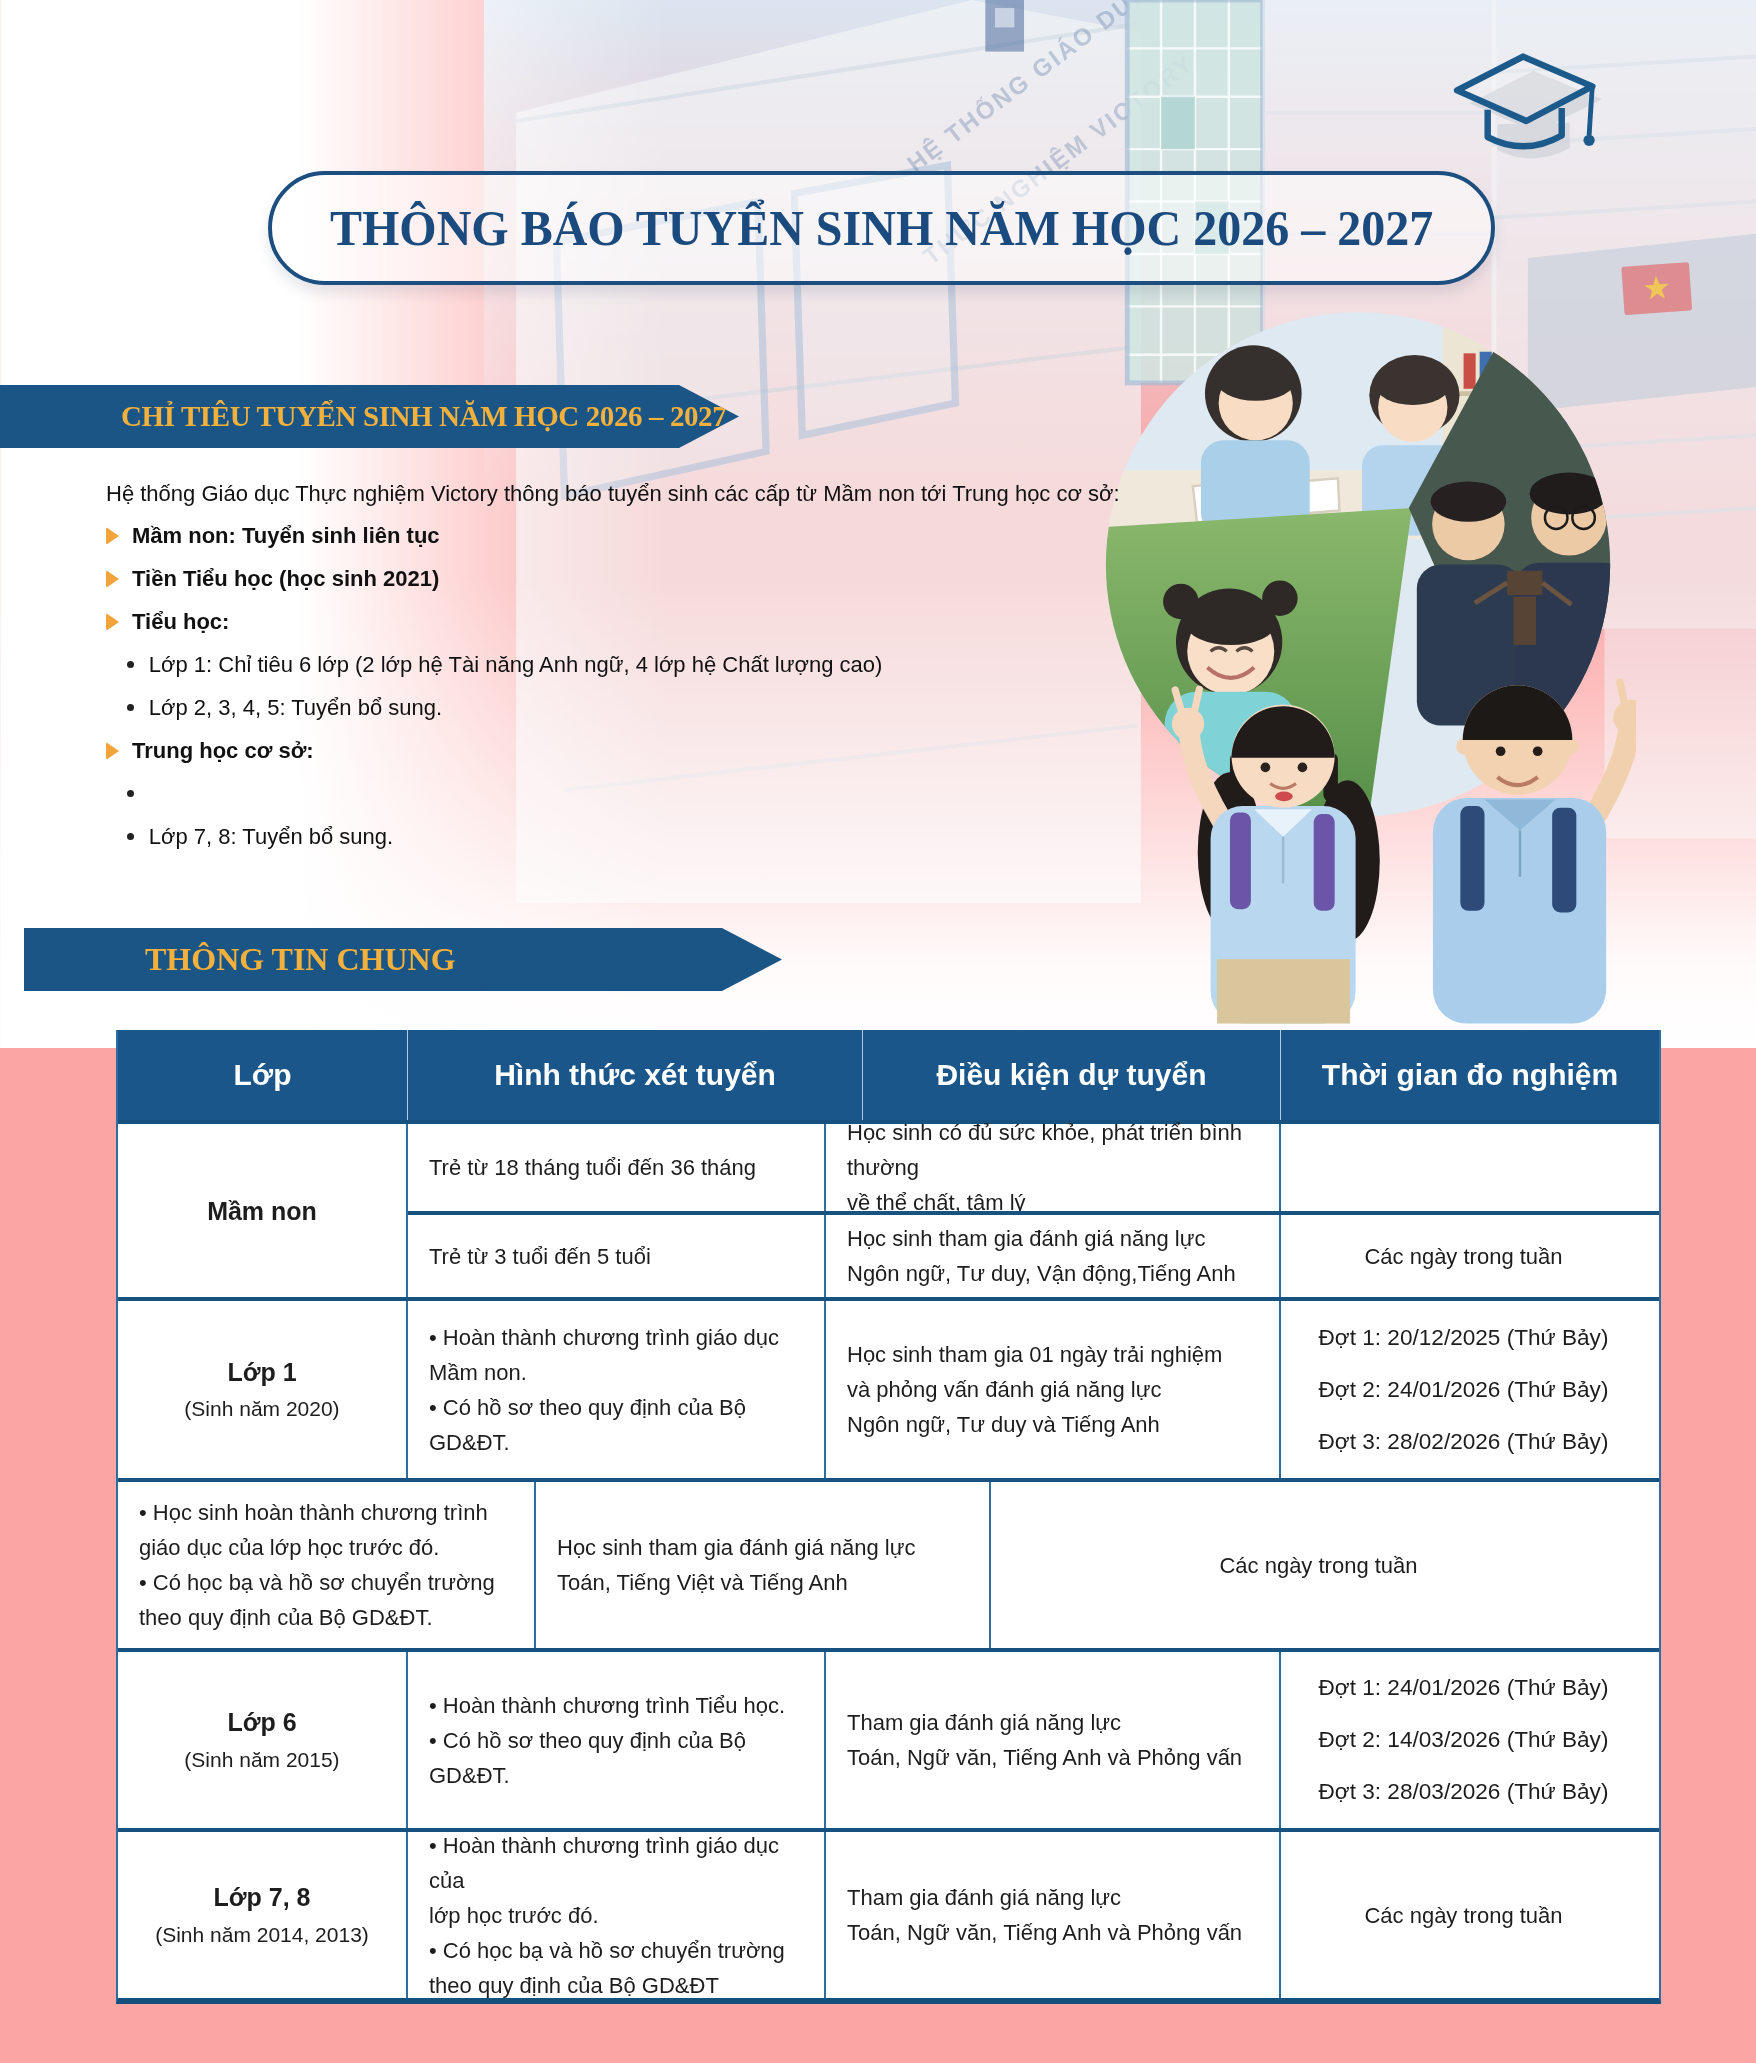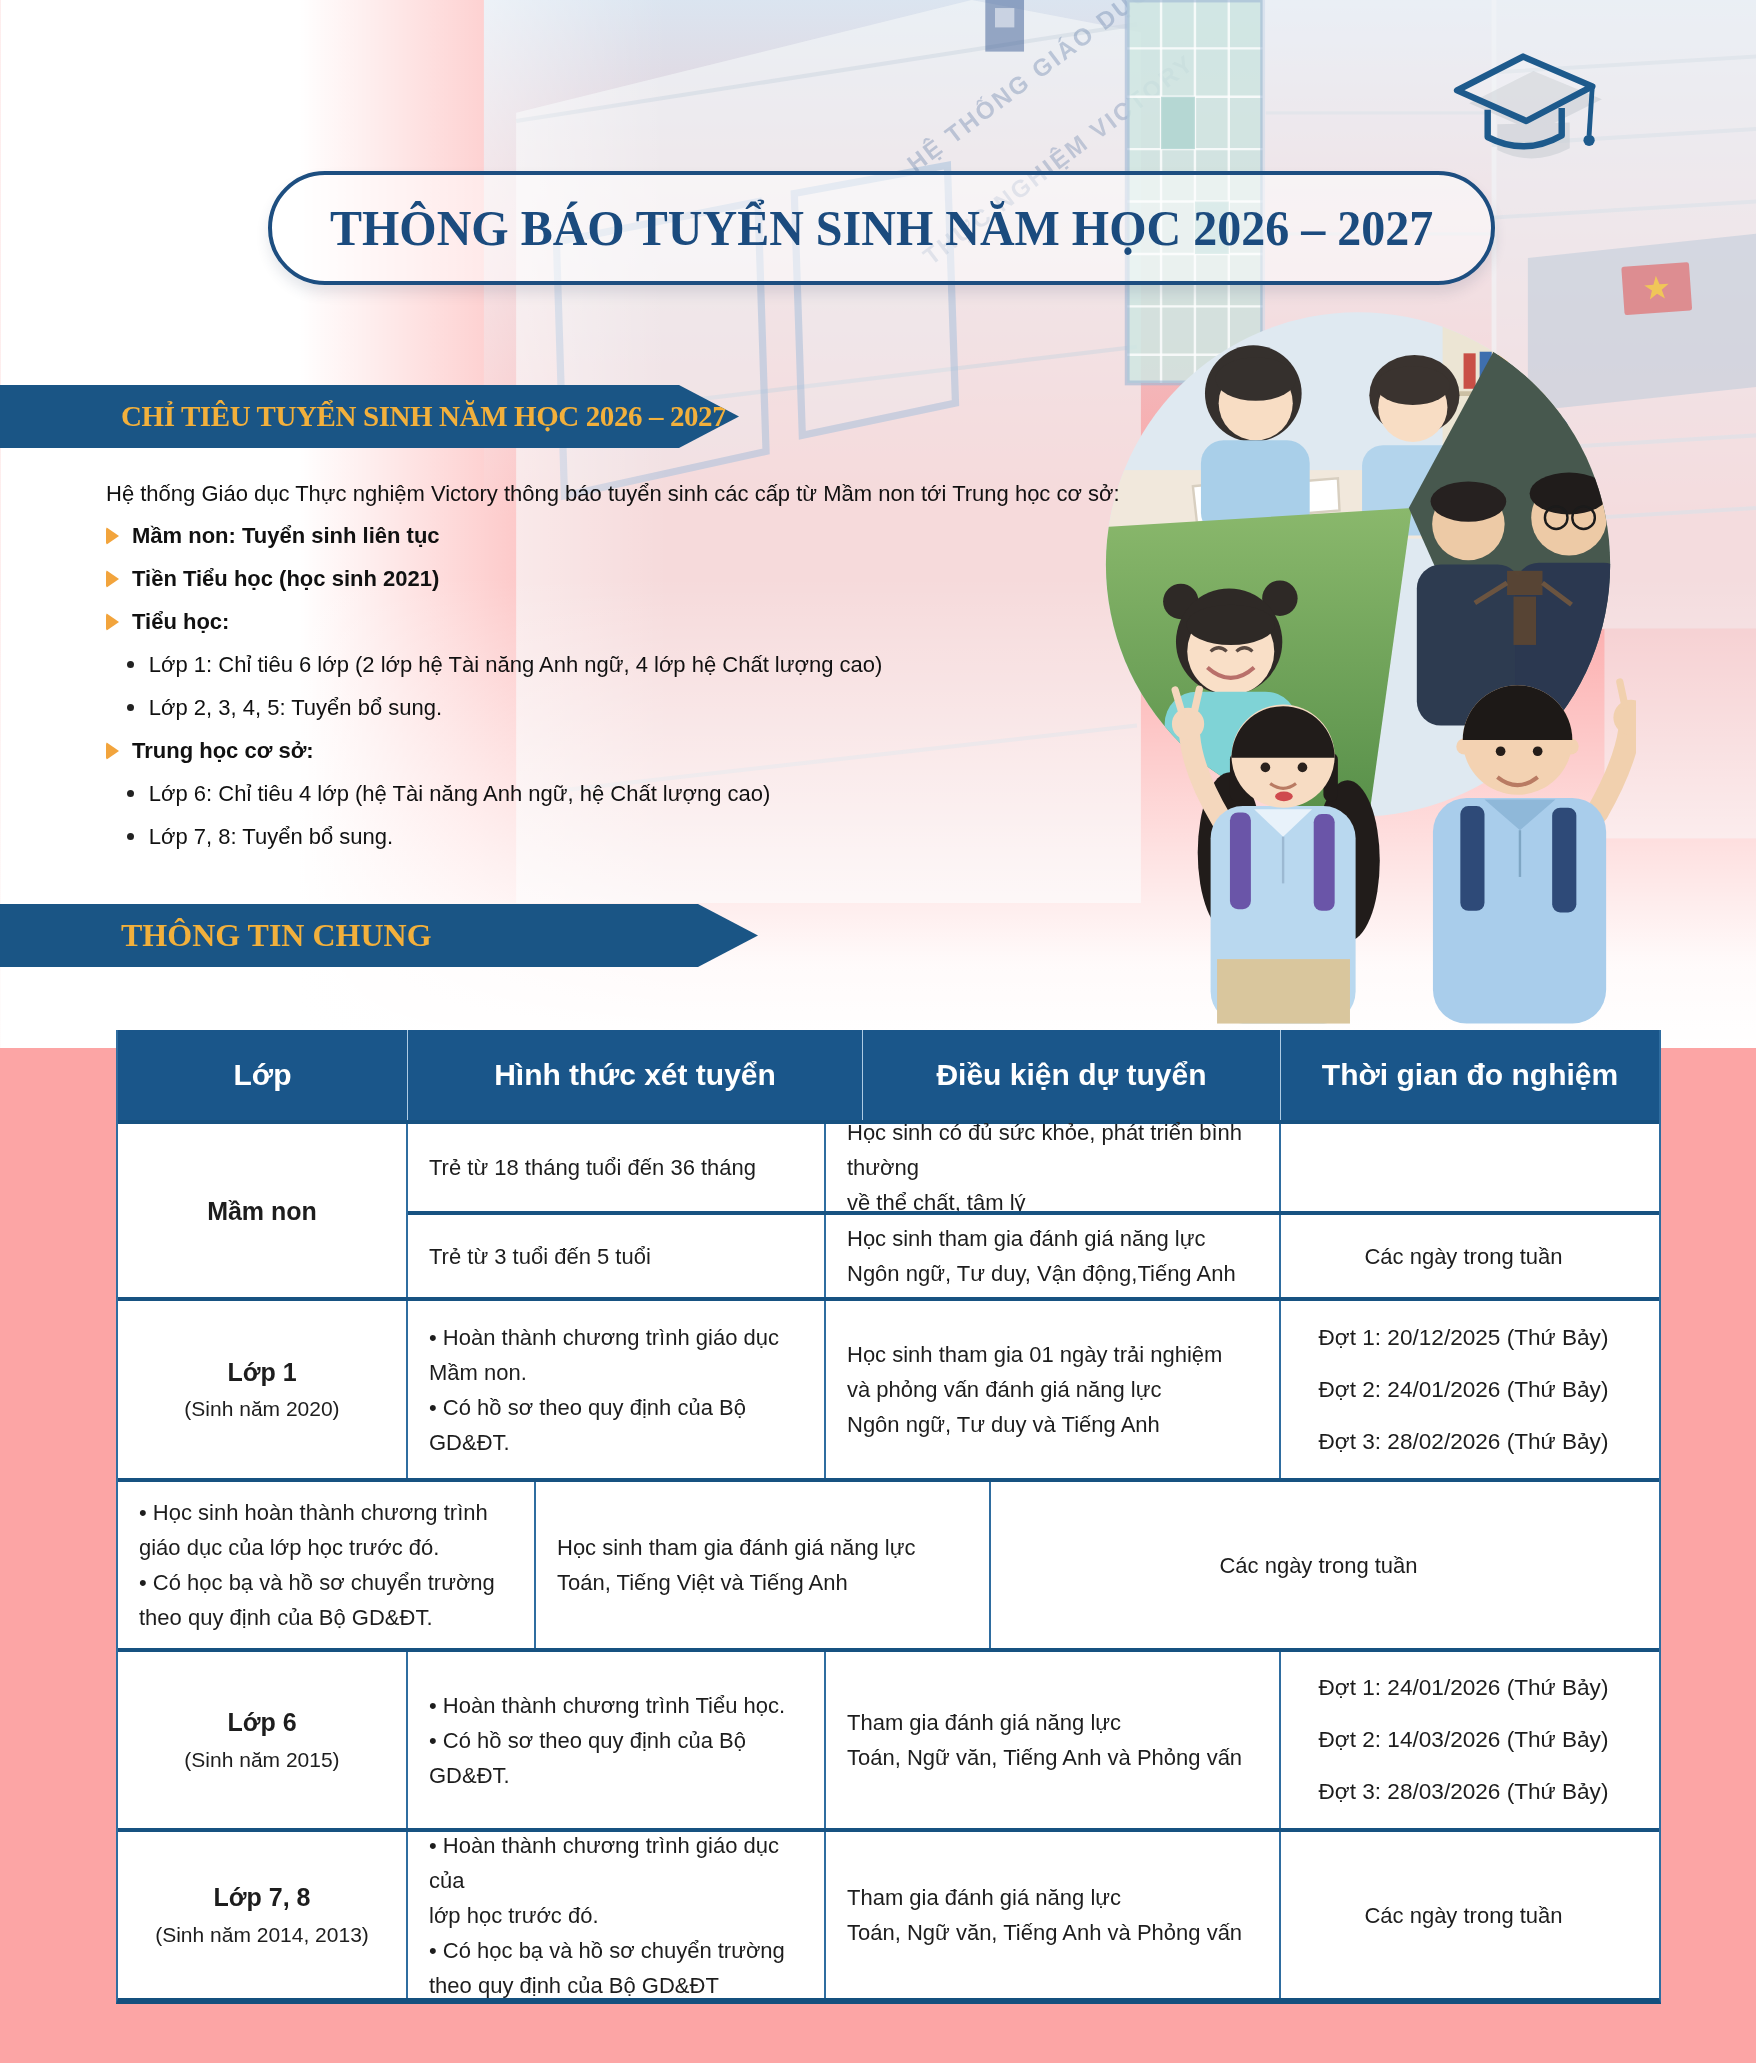--- a/index.html
+++ b/index.html
@@ -16,21 +16,21 @@
     color:#1b4b7e;white-space:nowrap;transform:scaleX(0.96);letter-spacing:0px;}
 
   
   .sec-banner{position:absolute;left:0;height:63px;background:#1a5585;z-index:5;
     clip-path:polygon(0 0, calc(100% - 60px) 0, 100% 50%, calc(100% - 60px) 100%, 0 100%);
     display:flex;align-items:center;}
   .sec-banner span{font-family:"Liberation Serif",serif;font-weight:700;color:#f2b03c;
     padding-left:121px;white-space:nowrap;}
   .banner-1{top:385px;width:739px;}
   .banner-1 span{font-size:29px;letter-spacing:-0.4px;}
-  .banner-2{top:904px;width:758px;}
+  .banner-2{top:928px;width:758px;margin-left:24px;}
   .banner-2 span{font-size:32px;}
 
   
   .list{position:absolute;left:106px;top:474px;width:1048px;z-index:5;}
   .intro{height:40px;display:flex;align-items:center;font-size:22px;color:#111;}
   .li{height:43px;display:flex;align-items:center;font-size:22px;color:#111;}
   .li .arrow{width:0;height:0;border-left:13.7px solid #f2a43c;border-top:9px solid transparent;
     border-bottom:9px solid transparent;border-radius:2.4px;margin-right:13px;flex:none;}
   .li .dot{width:7.3px;height:7.3px;border-radius:50%;background:#222;margin:0 14.5px 0 21px;flex:none;}
   .li-arrow .li-text{font-weight:700;}
@@ -266,21 +266,20 @@
     <div class="li">
       <span class="dot"></span>
       <span class="li-text">Lớp 2, 3, 4, 5: Tuyển bổ sung.</span>
     </div>
     <div class="li li-arrow">
       <span class="arrow"></span>
       <span class="li-text">Trung học cơ sở:</span>
     </div>
     <div class="li">
       <span class="dot"></span>
-      <span class="li-text">Lớp 6: Chỉ tiêu 4 lớp (hệ Tài năng Anh ngữ, hệ Chất lượng cao)</span>
     </div>
     <div class="li">
       <span class="dot"></span>
       <span class="li-text">Lớp 7, 8: Tuyển bổ sung.</span>
     </div>
   </div>
 
   <div class="sec-banner banner-2">
     <span>THÔNG TIN CHUNG</span>
   </div>

